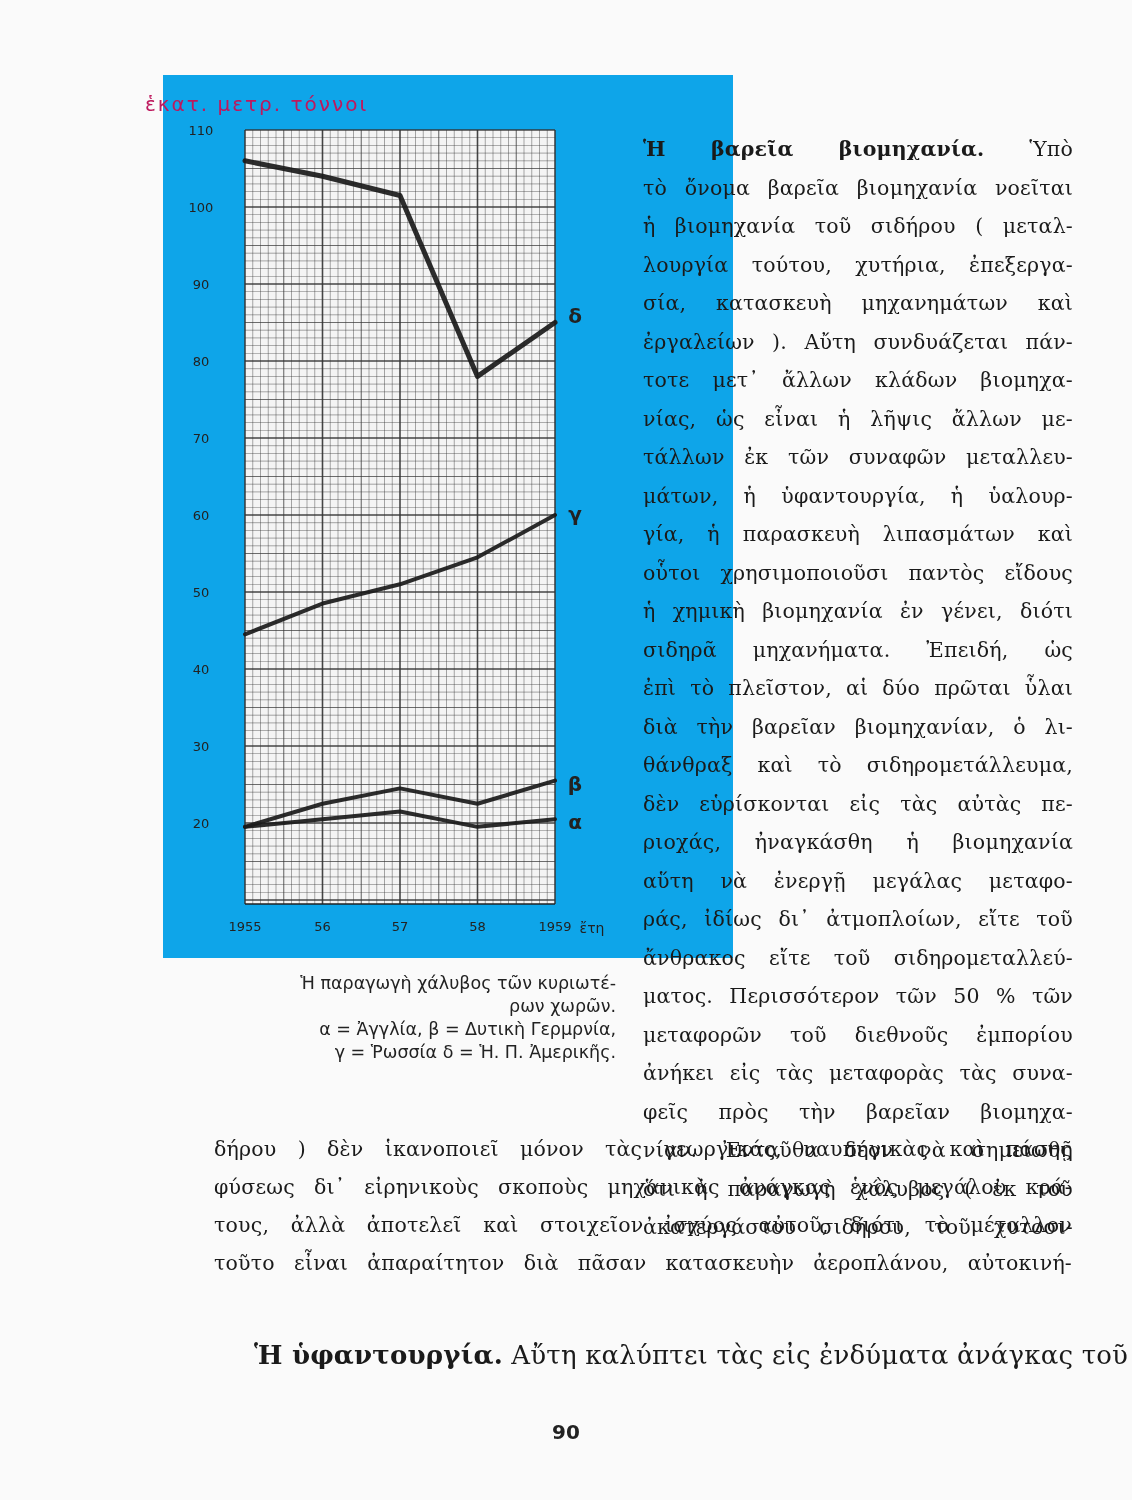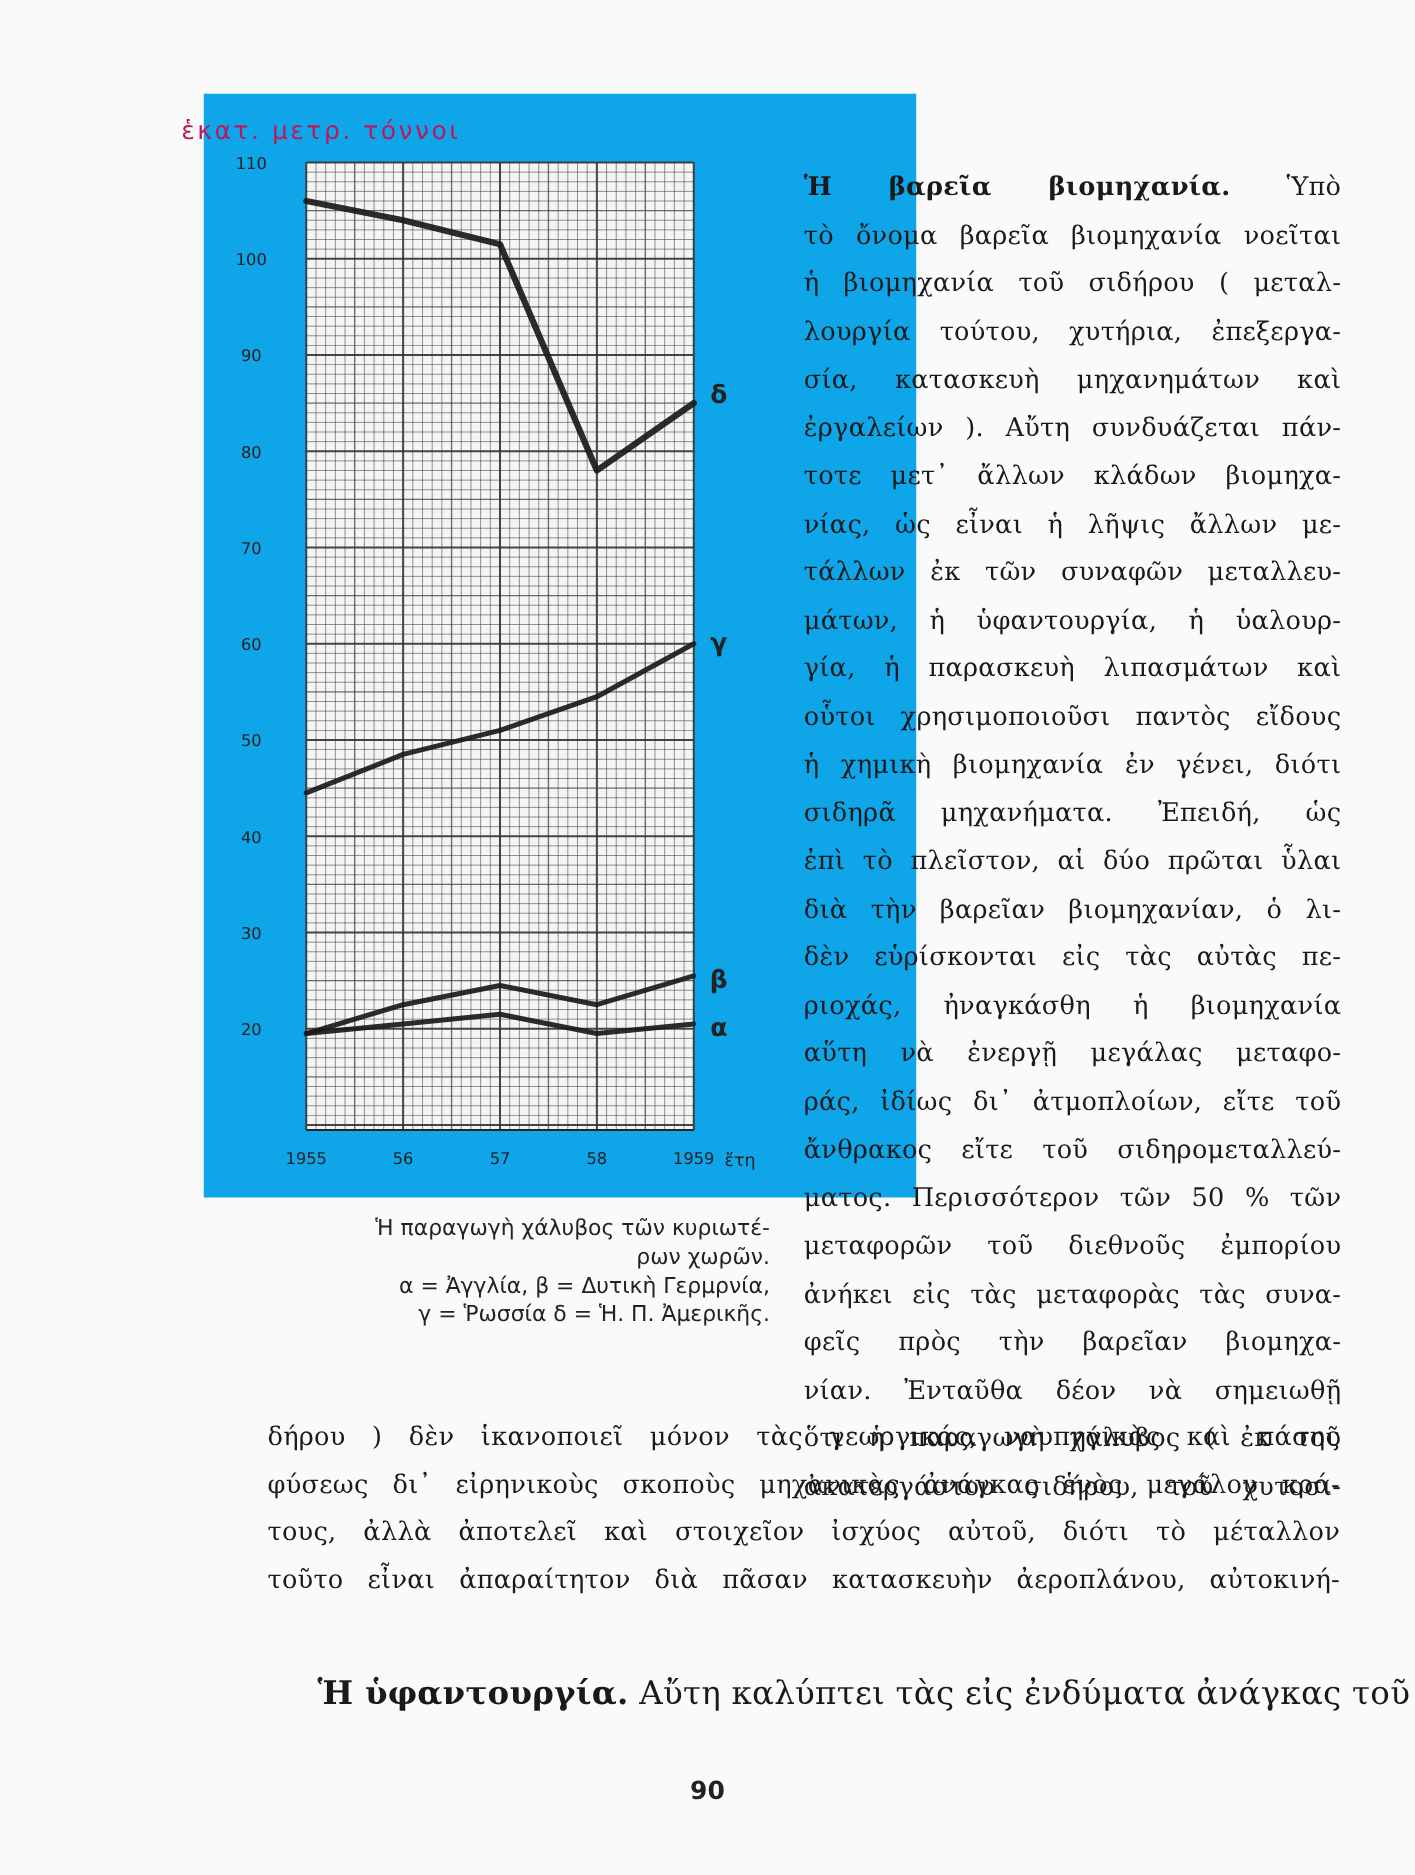--- a/index.html
+++ b/index.html
@@ -266,20 +266,21 @@
       <div class="line">τοτε μετ᾿ ἄλλων κλάδων βιομηχα-</div>
       <div class="line">νίας, ὡς εἶναι ἡ λῆψις ἄλλων με-</div>
       <div class="line">τάλλων ἐκ τῶν συναφῶν μεταλλευ-</div>
       <div class="line">μάτων, ἡ ὑφαντουργία, ἡ ὑαλουρ-</div>
       <div class="line">γία, ἡ παρασκευὴ λιπασμάτων καὶ</div>
       <div class="line">οὗτοι χρησιμοποιοῦσι παντὸς εἴδους</div>
       <div class="line">ἡ χημικὴ βιομηχανία ἐν γένει, διότι</div>
       <div class="line">σιδηρᾶ μηχανήματα. Ἐπειδή, ὡς</div>
       <div class="line">ἐπὶ τὸ πλεῖστον, αἱ δύο πρῶται ὗλαι</div>
       <div class="line">διὰ τὴν βαρεῖαν βιομηχανίαν, ὁ λι-</div>
+      <div class="line">θάνθραξ καὶ τὸ σιδηρομετάλλευμα,</div>
       <div class="line">δὲν εὑρίσκονται εἰς τὰς αὐτὰς πε-</div>
       <div class="line">ριοχάς, ἠναγκάσθη ἡ βιομηχανία</div>
       <div class="line">αὕτη νὰ ἐνεργῇ μεγάλας μεταφο-</div>
       <div class="line">ράς, ἰδίως δι᾿ ἀτμοπλοίων, εἴτε τοῦ</div>
       <div class="line">ἄνθρακος εἴτε τοῦ σιδηρομεταλλεύ-</div>
       <div class="line">ματος. Περισσότερον τῶν 50 % τῶν</div>
       <div class="line">μεταφορῶν τοῦ διεθνοῦς ἐμπορίου</div>
       <div class="line">ἀνήκει εἰς τὰς μεταφορὰς τὰς συνα-</div>
       <div class="line">φεῖς πρὸς τὴν βαρεῖαν βιομηχα-</div>
       <div class="line">νίαν. Ἐνταῦθα δέον νὰ σημειωθῇ</div>

